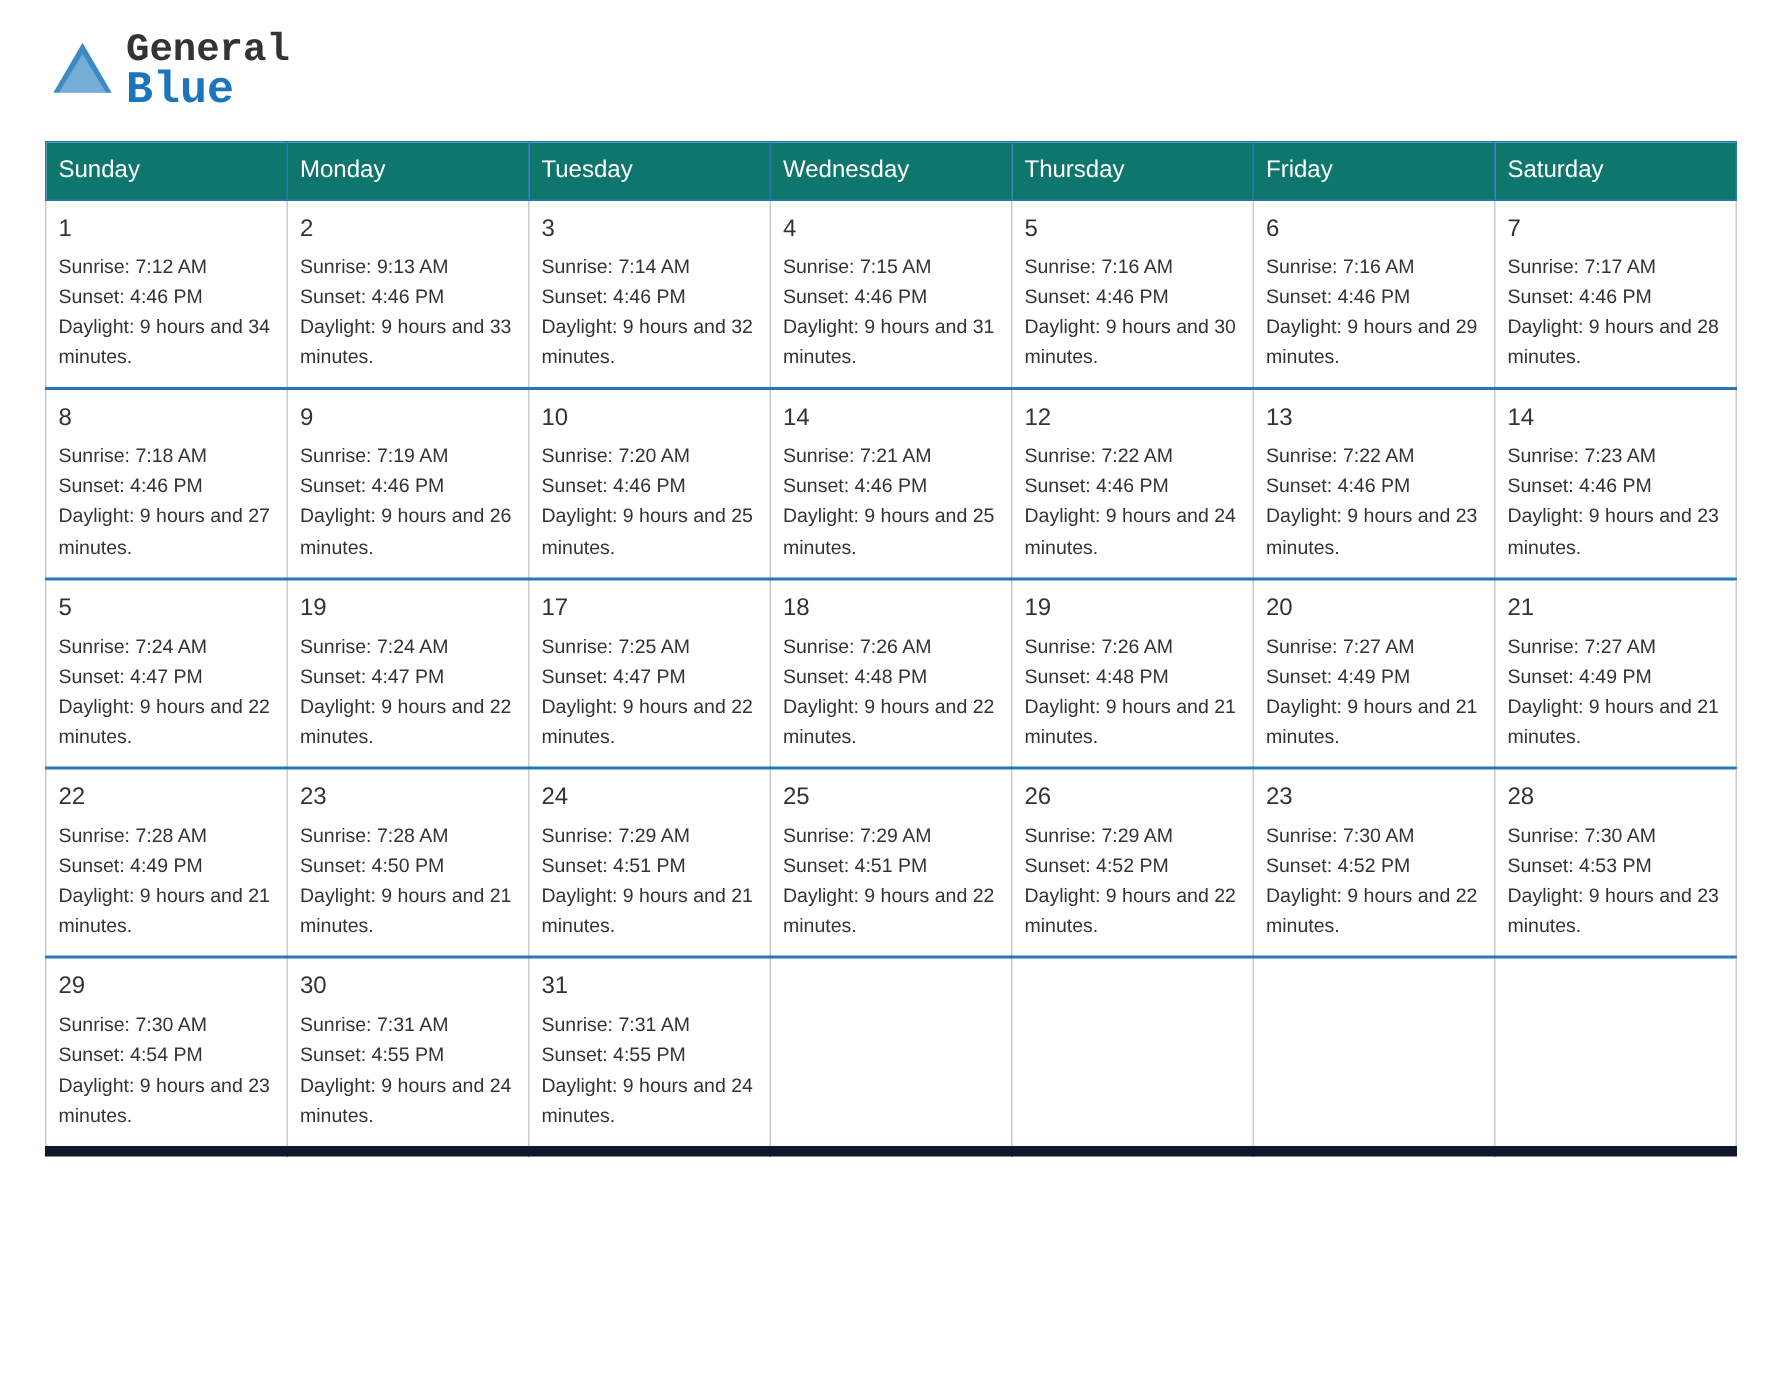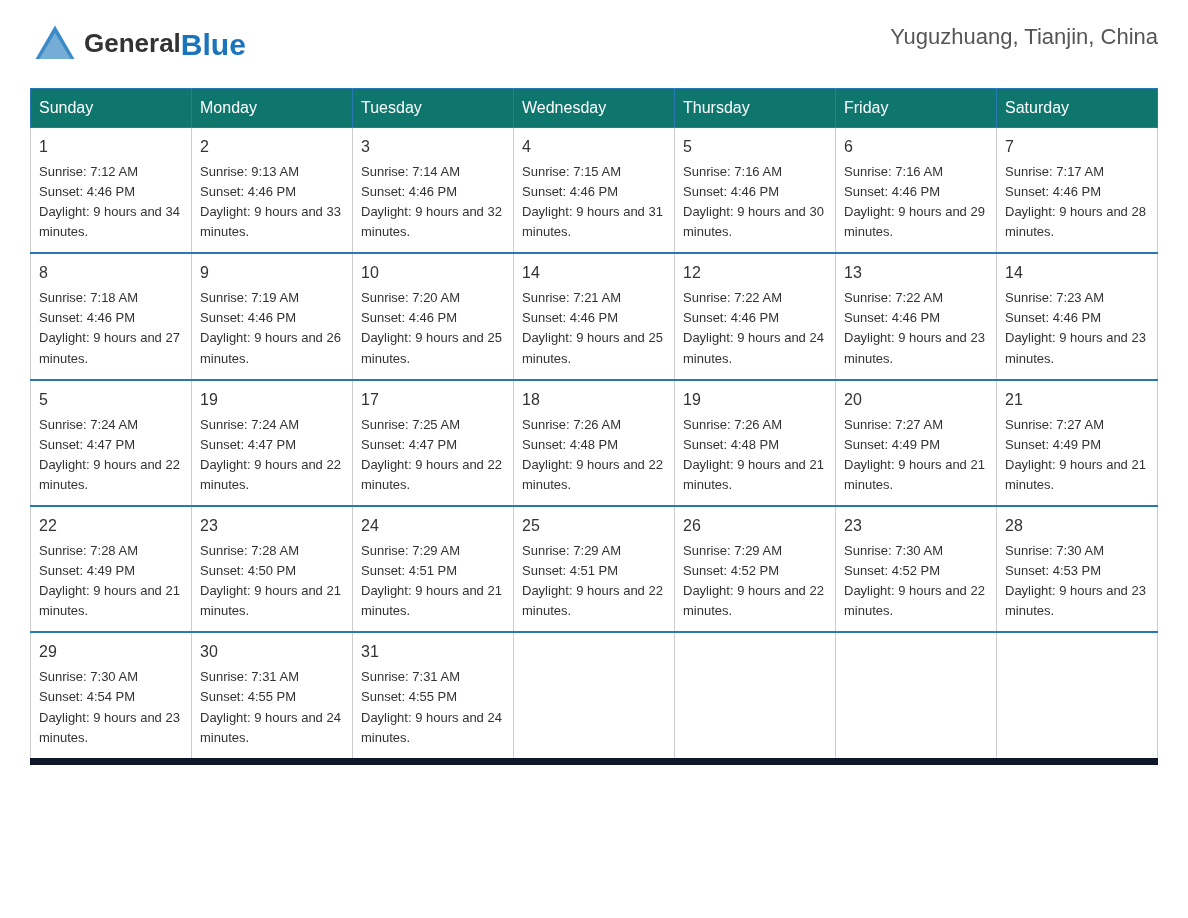--- a/index.html
+++ b/index.html
@@ -74,22 +74,23 @@
       align-items: center;
       gap: 0px;
     }
     .logo-icon {
       width: 50px;
       height: 50px;
       margin-right: 4px;
     }
     .logo-name {
       display: flex;
-      flex-direction: row;
+      flex-direction: column;
       line-height: 1;
+      font-family: Liberation Mono, monospace;
     }
     .logo-general {
       font-size: 26px;
       font-weight: bold;
       color: #333;
     }
     .logo-blue-word {
       font-size: 30px;
       font-weight: bold;
       color: #1a75bc;
@@ -104,21 +105,20 @@
 
       <polygon points="27,6 48,42 6,42" fill="#1a75bc" opacity="0.85"></polygon>
       <polygon points="27,14 44,42 10,42" fill="#fff" opacity="0.3"></polygon>
     </svg>
     <div class="logo-name">
       <span class="logo-general">General</span>
       <span class="logo-blue-word">Blue</span>
     </div>
   </div>
   <div class="title-block">
-    <div class="location-title">Yuguzhuang, Tianjin, China</div>
   </div>
 </div>
 
 <table class="calendar-table">
   <thead>
     <tr>
     <th>Sunday</th>
         <th>Monday</th>
         <th>Tuesday</th>
         <th>Wednesday</th>

